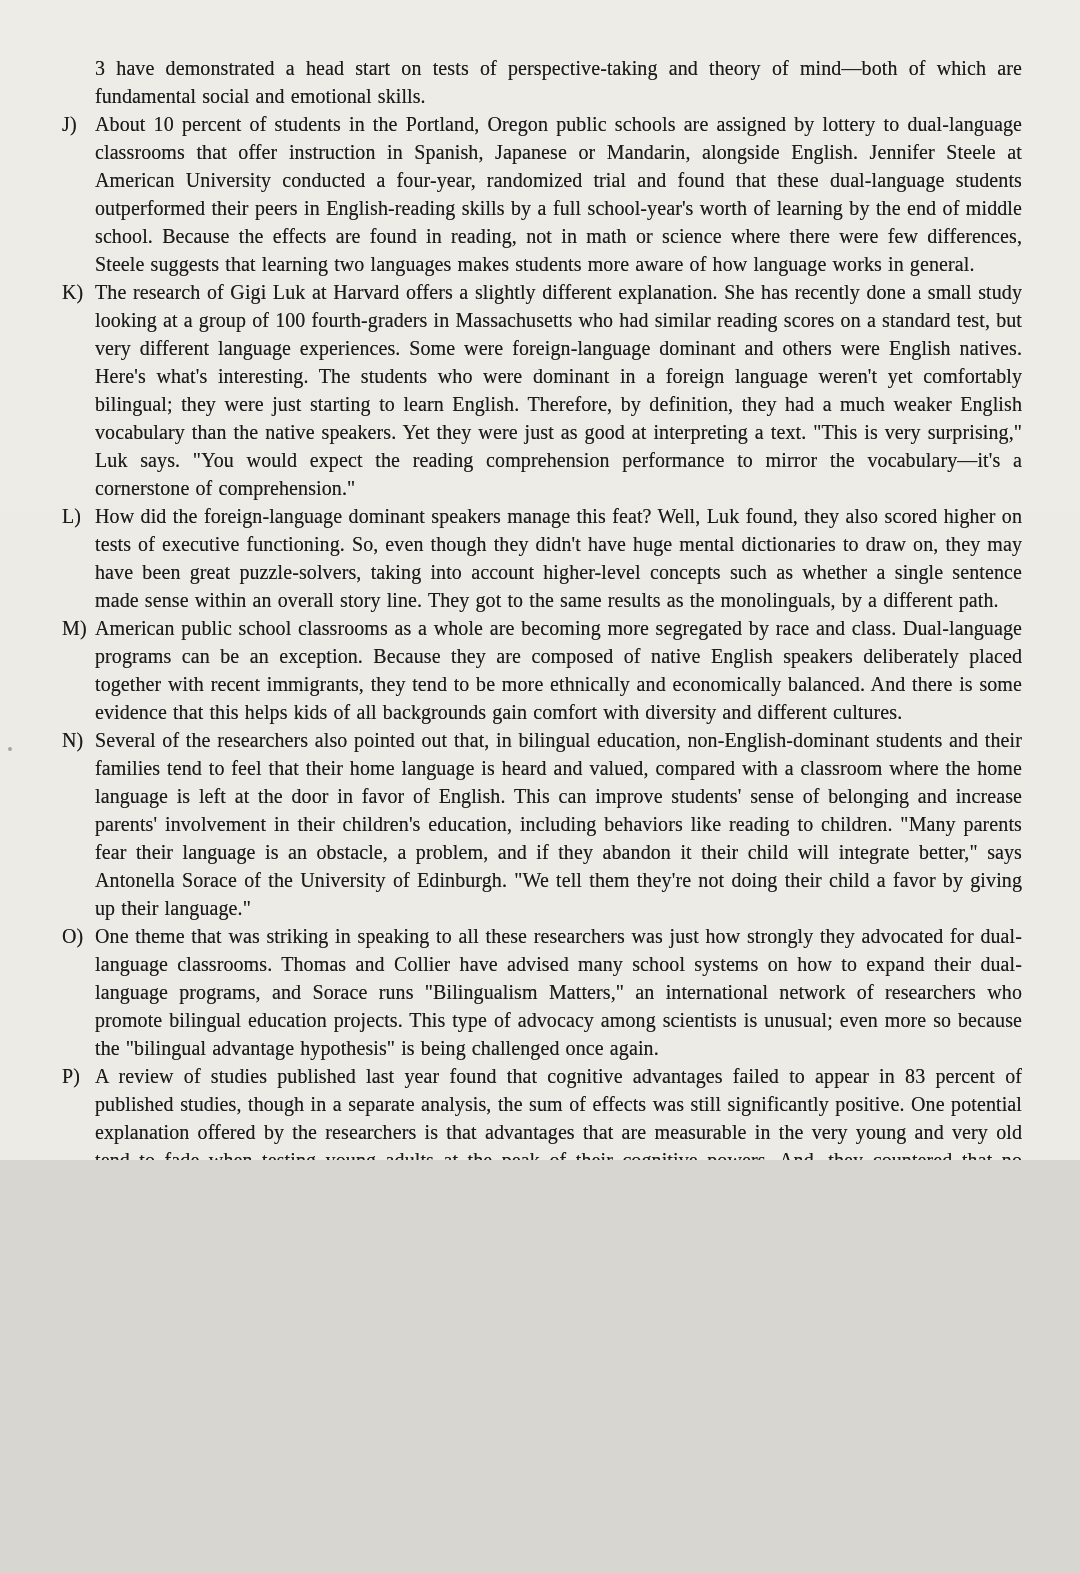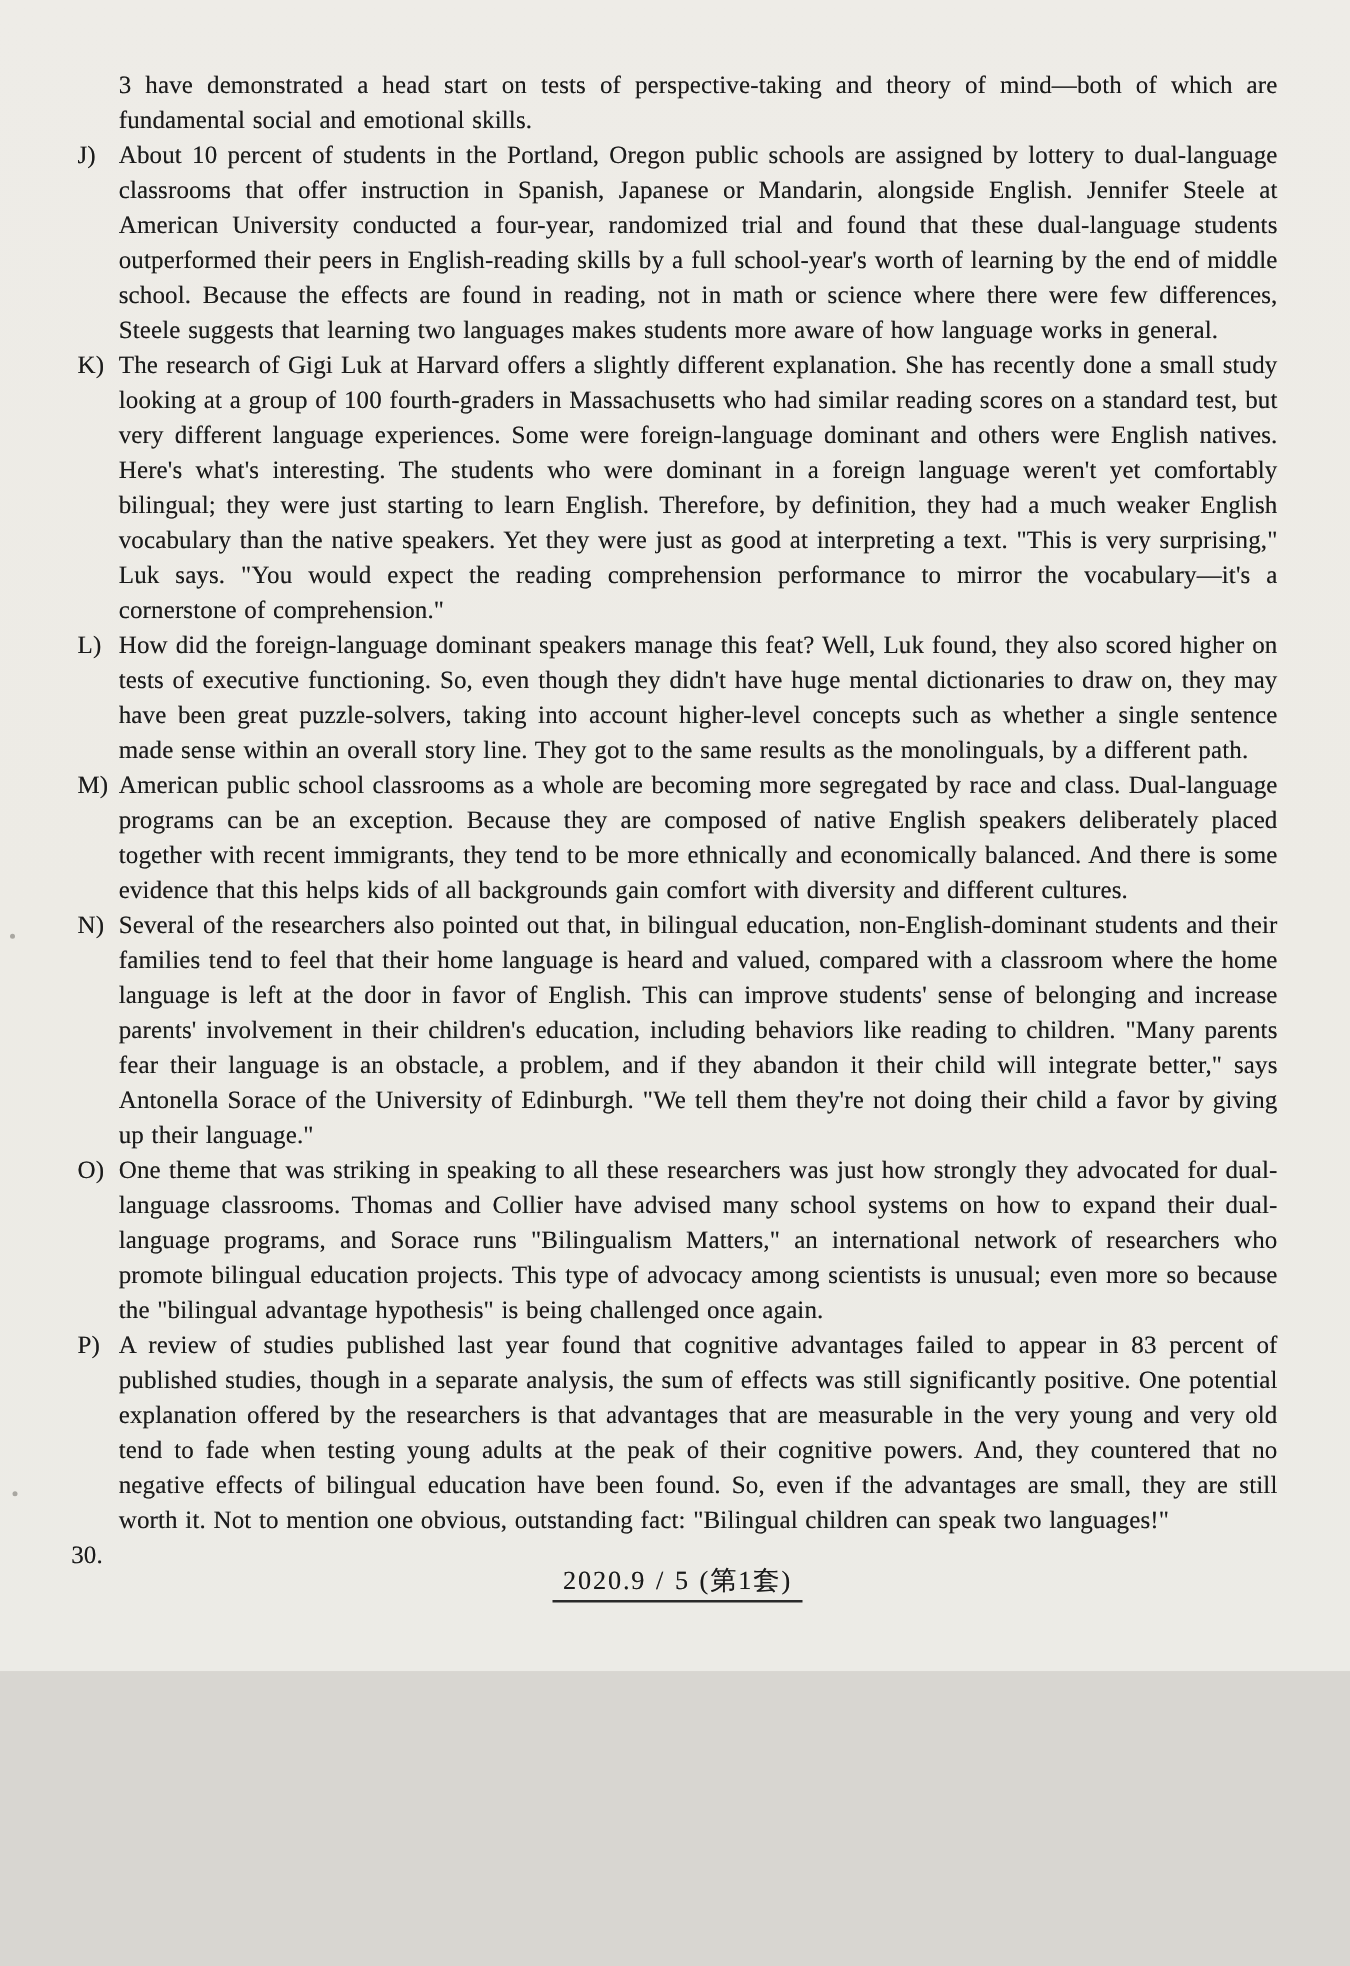--- a/index.html
+++ b/index.html
@@ -3,21 +3,21 @@
 <meta charset="utf-8">
 <style>
   html, body {
     margin: 0;
     padding: 0;
     background: #d8d6d1;
   }
   .page {
     position: relative;
     width: 1080px;
-    height: 1337px;
+    height: 1160px;
     margin: 0 auto;
     background: linear-gradient(180deg, #eeece7 0%, #edebe5 55%, #ecebe6 100%);
     overflow: hidden;
     font-family: "Liberation Serif", "DejaVu Serif", serif;
     color: #1b1b1b;
   }
   .content {
     padding: 54px 58px 0 62px;
     font-size: 20px;
     line-height: 28px;

